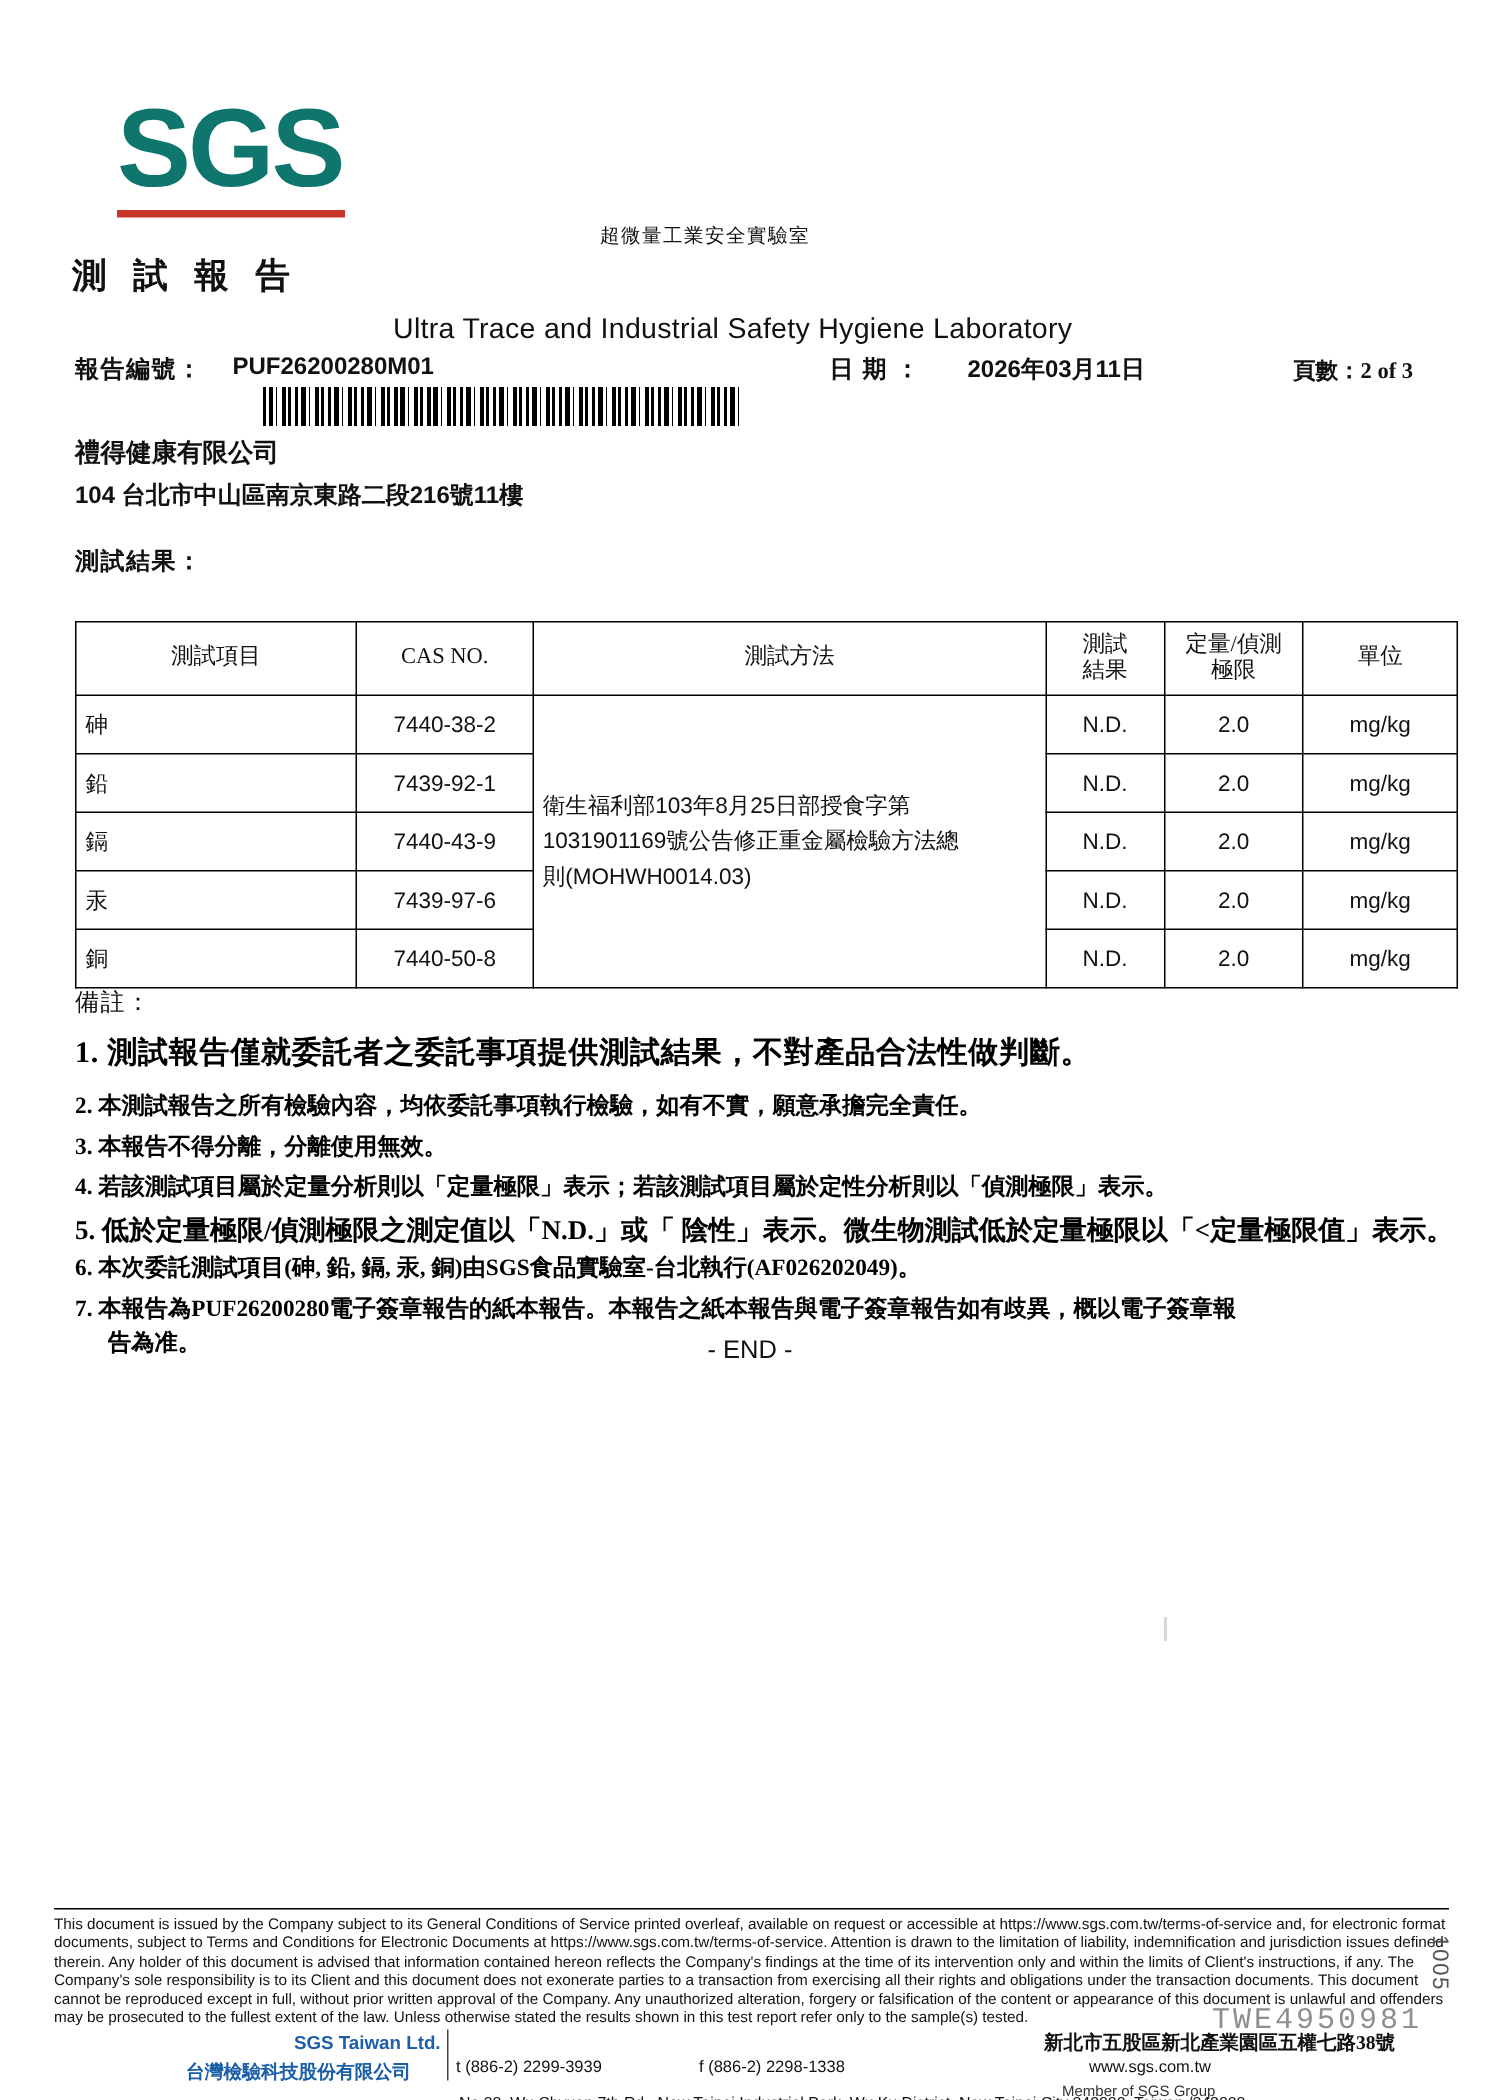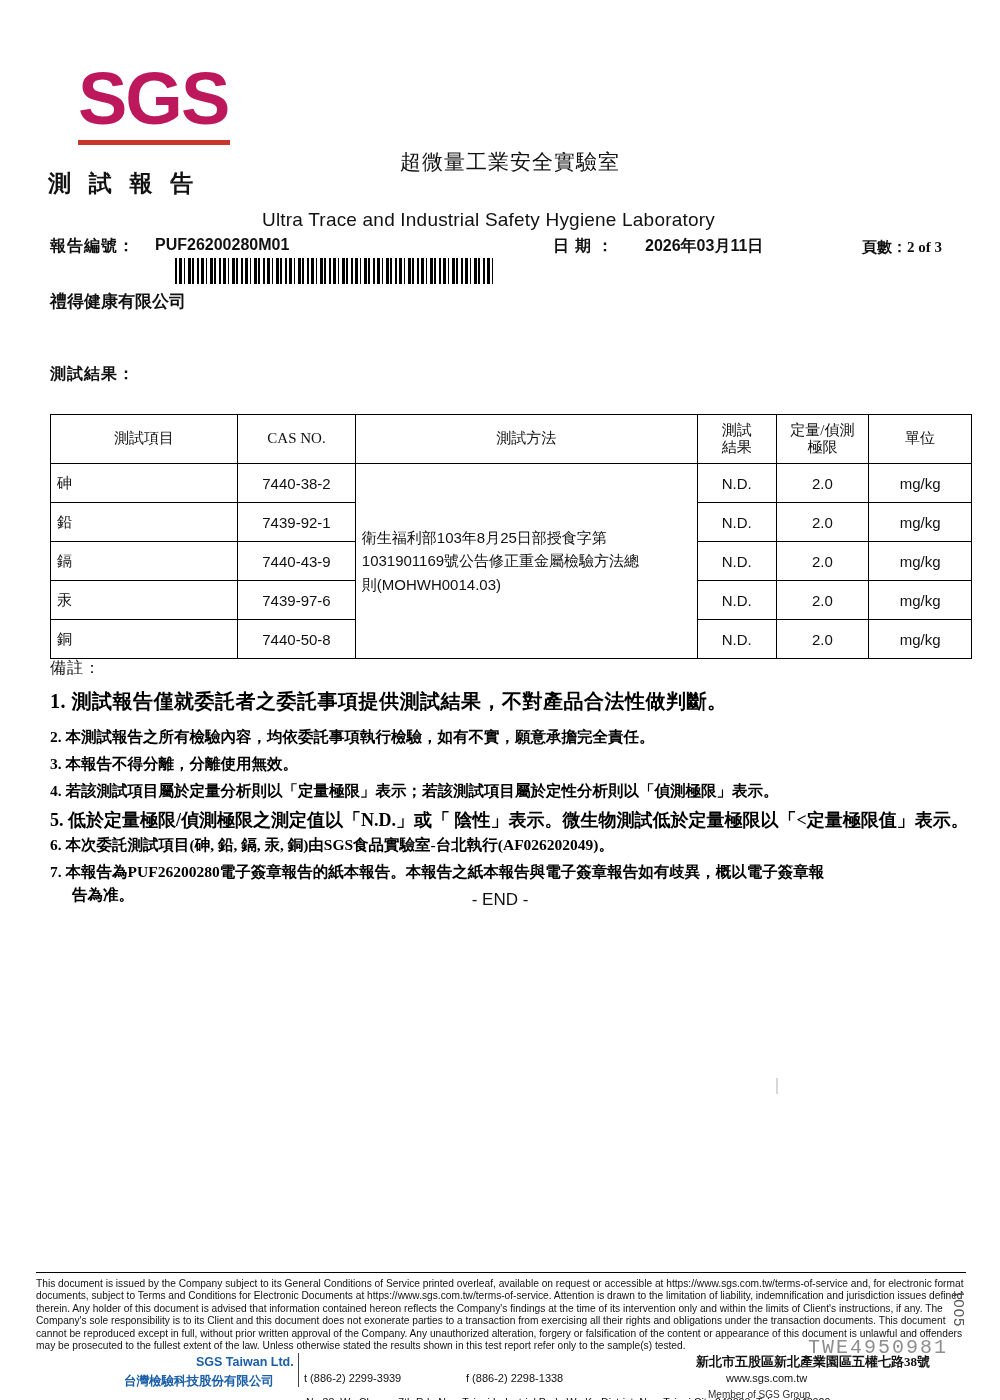--- a/index.html
+++ b/index.html
@@ -23,21 +23,21 @@
 
   
   .sgs-logo {
     position: absolute;
     left: 78px;
     top: 62px;
     font-family: "Liberation Sans", sans-serif;
     font-weight: bold;
     font-size: 74px;
     letter-spacing: -2px;
-    color: #be185d;
+    color: #0f766e;
     line-height: 1;
   }
   .logo-underline {
     position: absolute;
     left: 78px;
     top: 140px;
     width: 152px;
     height: 5px;
     background: #c8352b;
   }
@@ -48,21 +48,21 @@
     font-family: "Liberation Serif", serif;
     font-size: 23px;
     font-weight: bold;
     letter-spacing: 6px;
   }
   .lab-cn {
     position: absolute;
     left: 400px;
     top: 148px;
     font-family: "Liberation Serif", serif;
-    font-size: 21px;
+    font-size: 13px;
     letter-spacing: 1px;
   }
   .lab-en {
     position: absolute;
     left: 262px;
     top: 172px;
     font-size: 19px;
     letter-spacing: 0.2px;
     margin-top: 37px;
   }
@@ -331,20 +331,21 @@
   <div class="lab-en">Ultra Trace and Industrial Safety Hygiene Laboratory</div>
 
   <div class="meta-label" id="report-no-label">報告編號：</div>
   <div class="meta-value" id="report-no-value">PUF26200280M01</div>
   <div class="meta-label" id="date-label">日 期 ：</div>
   <div class="meta-value" id="date-value">2026年03月11日</div>
   <div class="meta-label" id="pages-label">頁數：2 of 3</div>
   <div class="barcode"></div>
 
   <div class="client-name">禮得健康有限公司</div>
+  <div class="client-addr">104 台北市中山區南京東路二段216號11樓</div>
   <div class="results-label">測試結果：</div>
 
   <table class="tbl">
     <thead>
       <tr>
         <th class="col-item">測試項目</th>
         <th class="col-cas">CAS NO.</th>
         <th class="col-method">測試方法</th>
         <th class="col-result">
           <div>測試</div>

